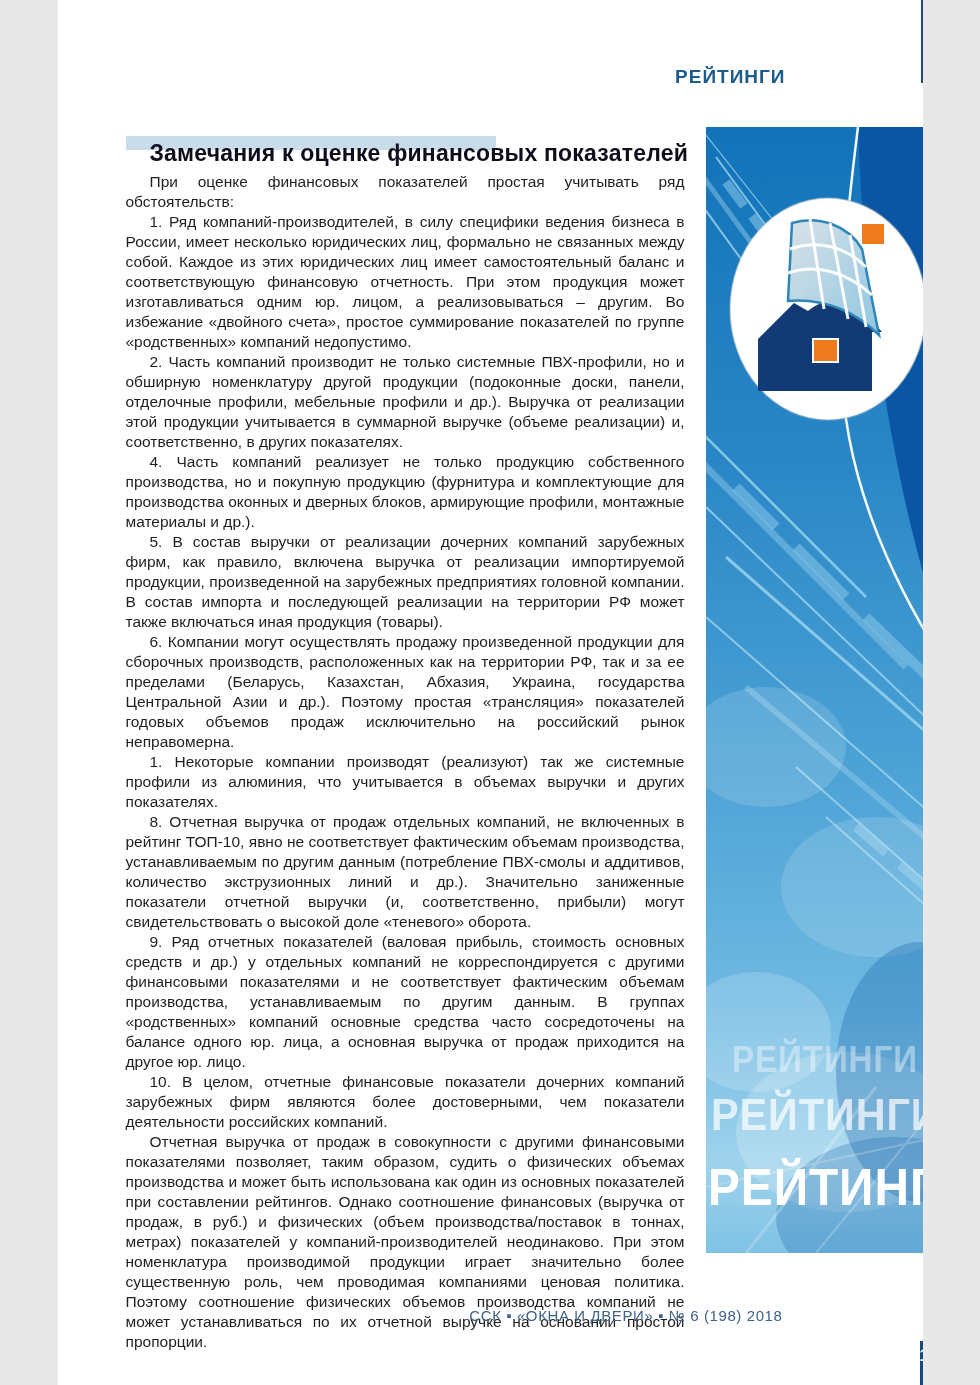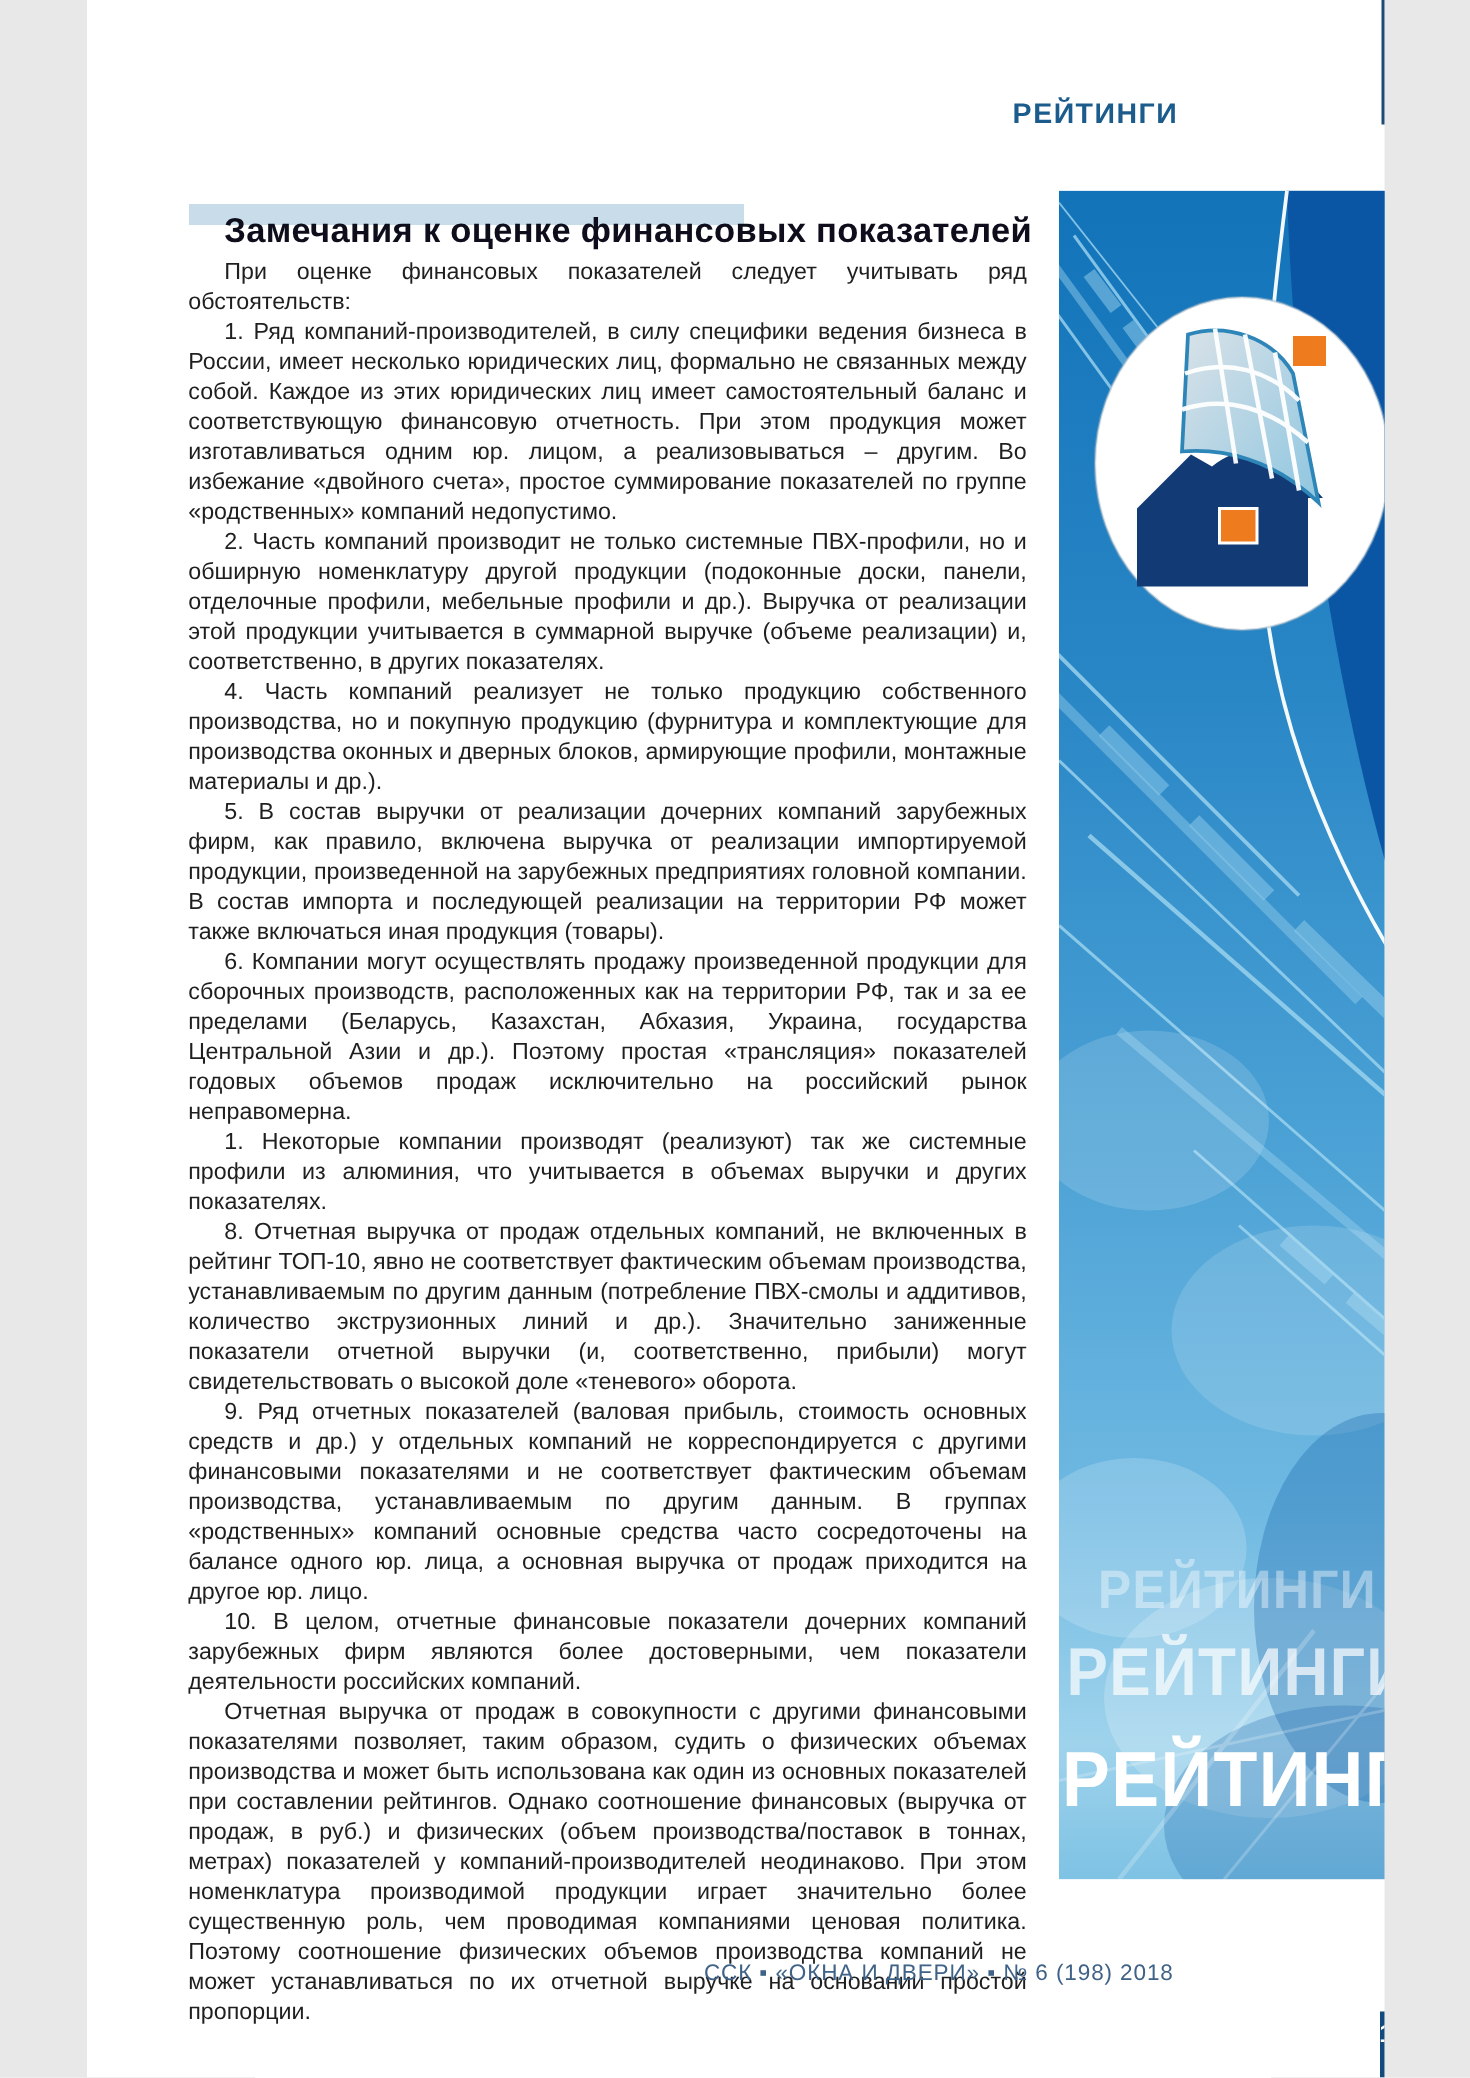--- a/index.html
+++ b/index.html
@@ -66,21 +66,21 @@
       <path d="M14,64 C15,46 23,33 38,27 C29,38 21,50 19,64 Z" fill="#ffffff"></path>
       <path d="M21,66 C23,50 30,40 42,34 C34,45 27,55 26,66 Z" fill="#ffffff"></path>
       <path d="M10,60 L10,70 L34,70" stroke="#ffffff" stroke-width="1.3" fill="none"></path>
     </svg>
   </div>
 
   <div class="title-bar"></div>
   <div class="article-title">Замечания к оценке финансовых показателей</div>
 
   <div class="body-copy">
-      <p>При оценке финансовых показателей следует учитывать ряд обстоятельств:</p>
+      <p>При оценке финансовых показателей простая учитывать ряд обстоятельств:</p>
       <p>1. Ряд компаний-производителей, в силу специфики ведения бизнеса в России, имеет несколько юридических лиц, формально не связанных между собой. Каждое из этих юридических лиц имеет самостоятельный баланс и соответствующую финансовую отчетность. При этом продукция может изготавливаться одним юр. лицом, а реализовываться – другим. Во избежание «двойного счета», простое суммирование показателей по группе «родственных» компаний недопустимо.</p>
       <p>2. Часть компаний производит не только системные ПВХ-профили, но и обширную номенклатуру другой продукции (подоконные доски, панели, отделочные профили, мебельные профили и др.). Выручка от реализации этой продукции учитывается в суммарной выручке (объеме реализации) и, соответственно, в других показателях.</p>
       <p>4. Часть компаний реализует не только продукцию собственного производства, но и покупную продукцию (фурнитура и комплектующие для производства оконных и дверных блоков, армирующие профили, монтажные материалы и др.).</p>
       <p>5. В состав выручки от реализации дочерних компаний зарубежных фирм, как правило, включена выручка от реализации импортируемой продукции, произведенной на зарубежных предприятиях головной компании. В состав импорта и последующей реализации на территории РФ может также включаться иная продукция (товары).</p>
       <p>6. Компании могут осуществлять продажу произведенной продукции для сборочных производств, расположенных как на территории РФ, так и за ее пределами (Беларусь, Казахстан, Абхазия, Украина, государства Центральной Азии и др.). Поэтому простая «трансляция» показателей годовых объемов продаж исключительно на российский рынок неправомерна.</p>
       <p>1. Некоторые компании производят (реализуют) так же системные профили из алюминия, что учитывается в объемах выручки и других показателях.</p>
       <p>8. Отчетная выручка от продаж отдельных компаний, не включенных в рейтинг ТОП-10, явно не соответствует фактическим объемам производства, устанавливаемым по другим данным (потребление ПВХ-смолы и аддитивов, количество экструзионных линий и др.). Значительно заниженные показатели отчетной выручки (и, соответственно, прибыли) могут свидетельствовать о высокой доле «теневого» оборота.</p>
       <p>9. Ряд отчетных показателей (валовая прибыль, стоимость основных средств и др.) у отдельных компаний не корреспондируется с другими финансовыми показателями и не соответствует фактическим объемам производства, устанавливаемым по другим данным. В группах «родственных» компаний основные средства часто сосредоточены на балансе одного юр. лица, а основная выручка от продаж приходится на другое юр. лицо.</p>
       <p>10. В целом, отчетные финансовые показатели дочерних компаний зарубежных фирм являются более достоверными, чем показатели деятельности российских компаний.</p>
       <p>Отчетная выручка от продаж в совокупности с другими финансовыми показателями позволяет, таким образом, судить о физических объемах производства и может быть использована как один из основных показателей при составлении рейтингов. Однако соотношение финансовых (выручка от продаж, в руб.) и физических (объем производства/поставок в тоннах, метрах) показателей у компаний-производителей неодинаково. При этом номенклатура производимой продукции играет значительно более существенную роль, чем проводимая компаниями ценовая политика. Поэтому соотношение физических объемов производства компаний не может устанавливаться по их отчетной выручке на основании простой пропорции.</p>

